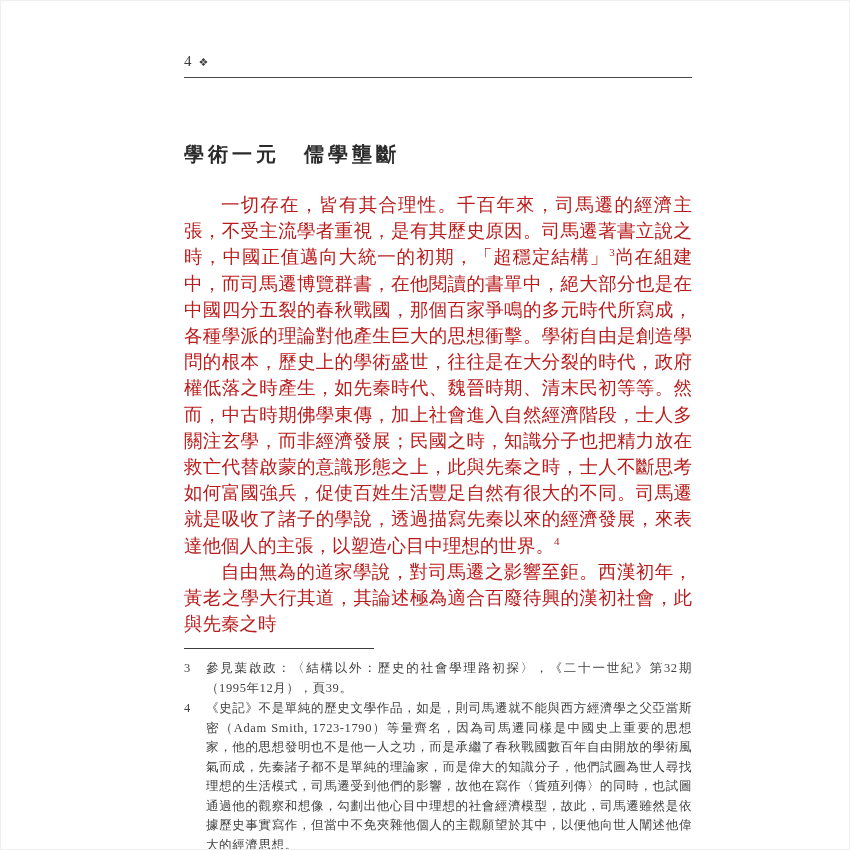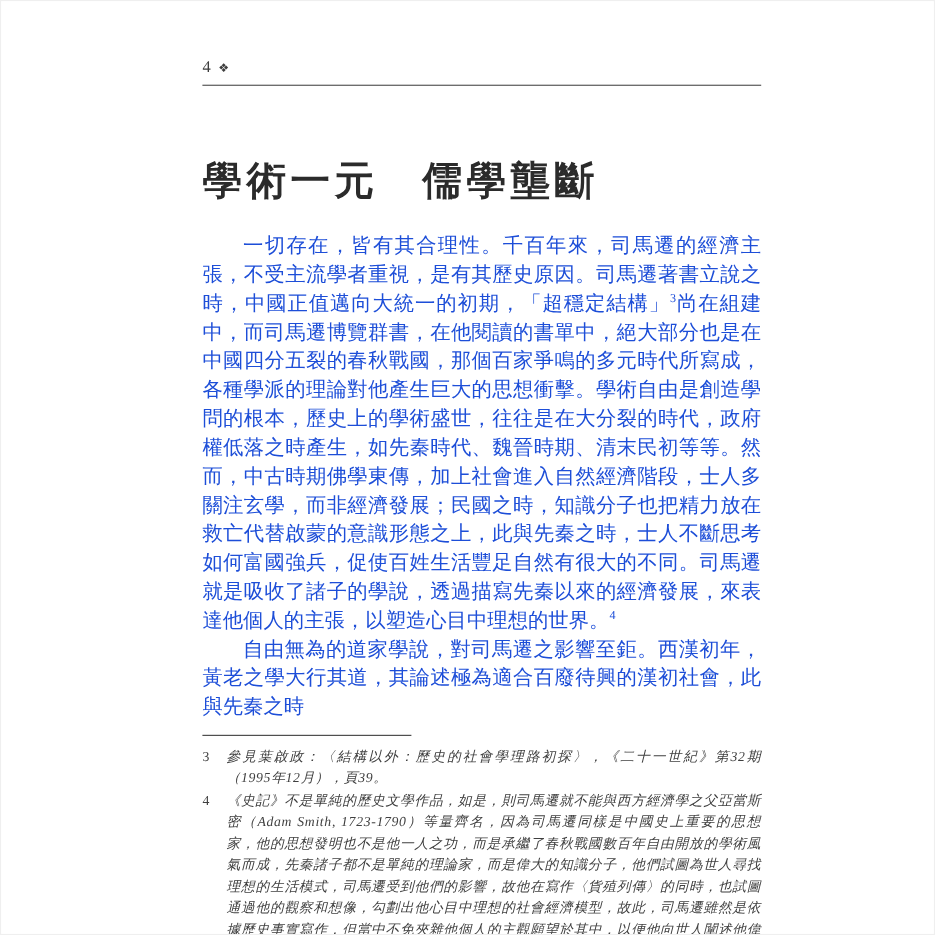--- a/index.html
+++ b/index.html
@@ -44,32 +44,32 @@
   .header-diamond {
     font-size: 11px;
     color: #3d3d3d;
     margin-right: 10px;
   }
   
   .section-title {
     margin-top: 64px;
     font-family: "Liberation Sans", sans-serif;
     font-weight: bold;
-    font-size: 36px;
+    font-size: 20px;
     letter-spacing: 4px;
     color: #2b2b2b;
     line-height: 1.2;
   }
   
   .body-text {
     margin-top: 26px;
     font-size: 18.5px;
     line-height: 26.2px;
     text-align: justify;
-    color: #1d4ed8;
+    color: #b91c1c;
   }
   .body-text p {
     margin: 0;
     text-indent: 2em;
   }
   .body-text sup {
     font-size: 11px;
     line-height: 0;
     vertical-align: super;
     letter-spacing: 0;
@@ -93,21 +93,20 @@
     align-items: flex-start;
   }
   .footnote + .footnote { margin-top: 1px; }
   .fn-number {
     flex: 0 0 22px;
     letter-spacing: 0;
   }
   .fn-text {
     flex: 1;
     text-align: justify;
-    font-style: italic;
   }
 </style>
 </head>
 <body>
 
 <div class="page">
   <div class="content">
 
     <div class="running-header">
       <span class="page-number">4</span>

